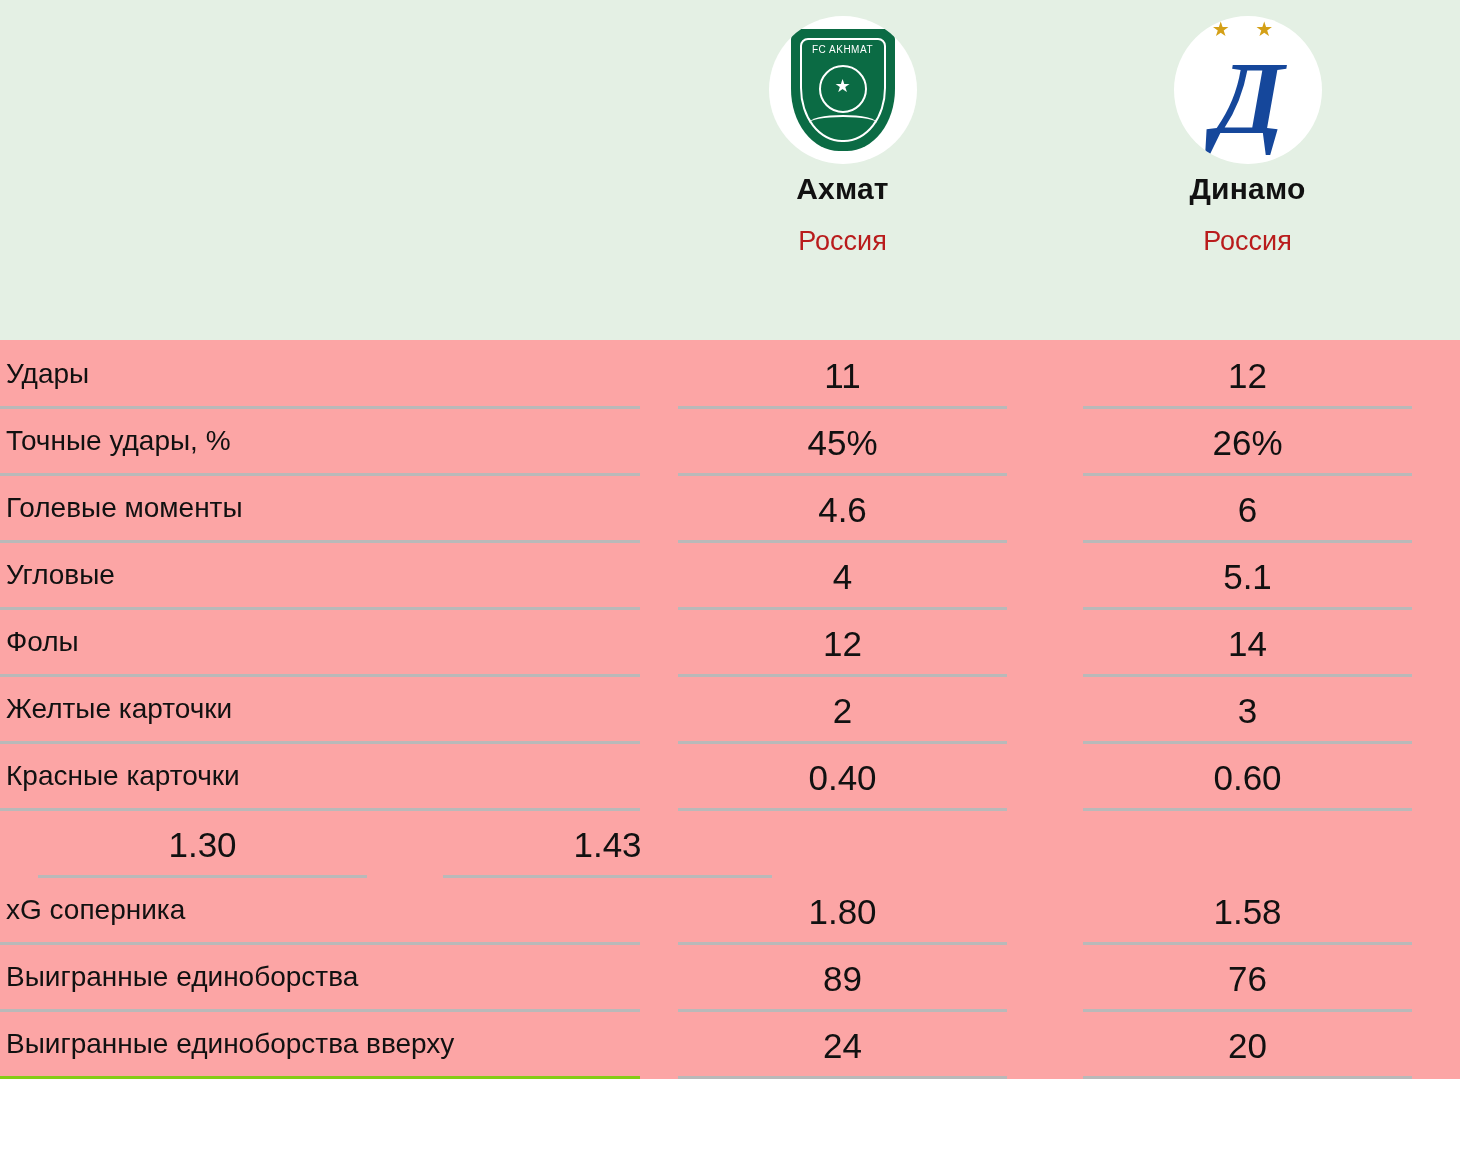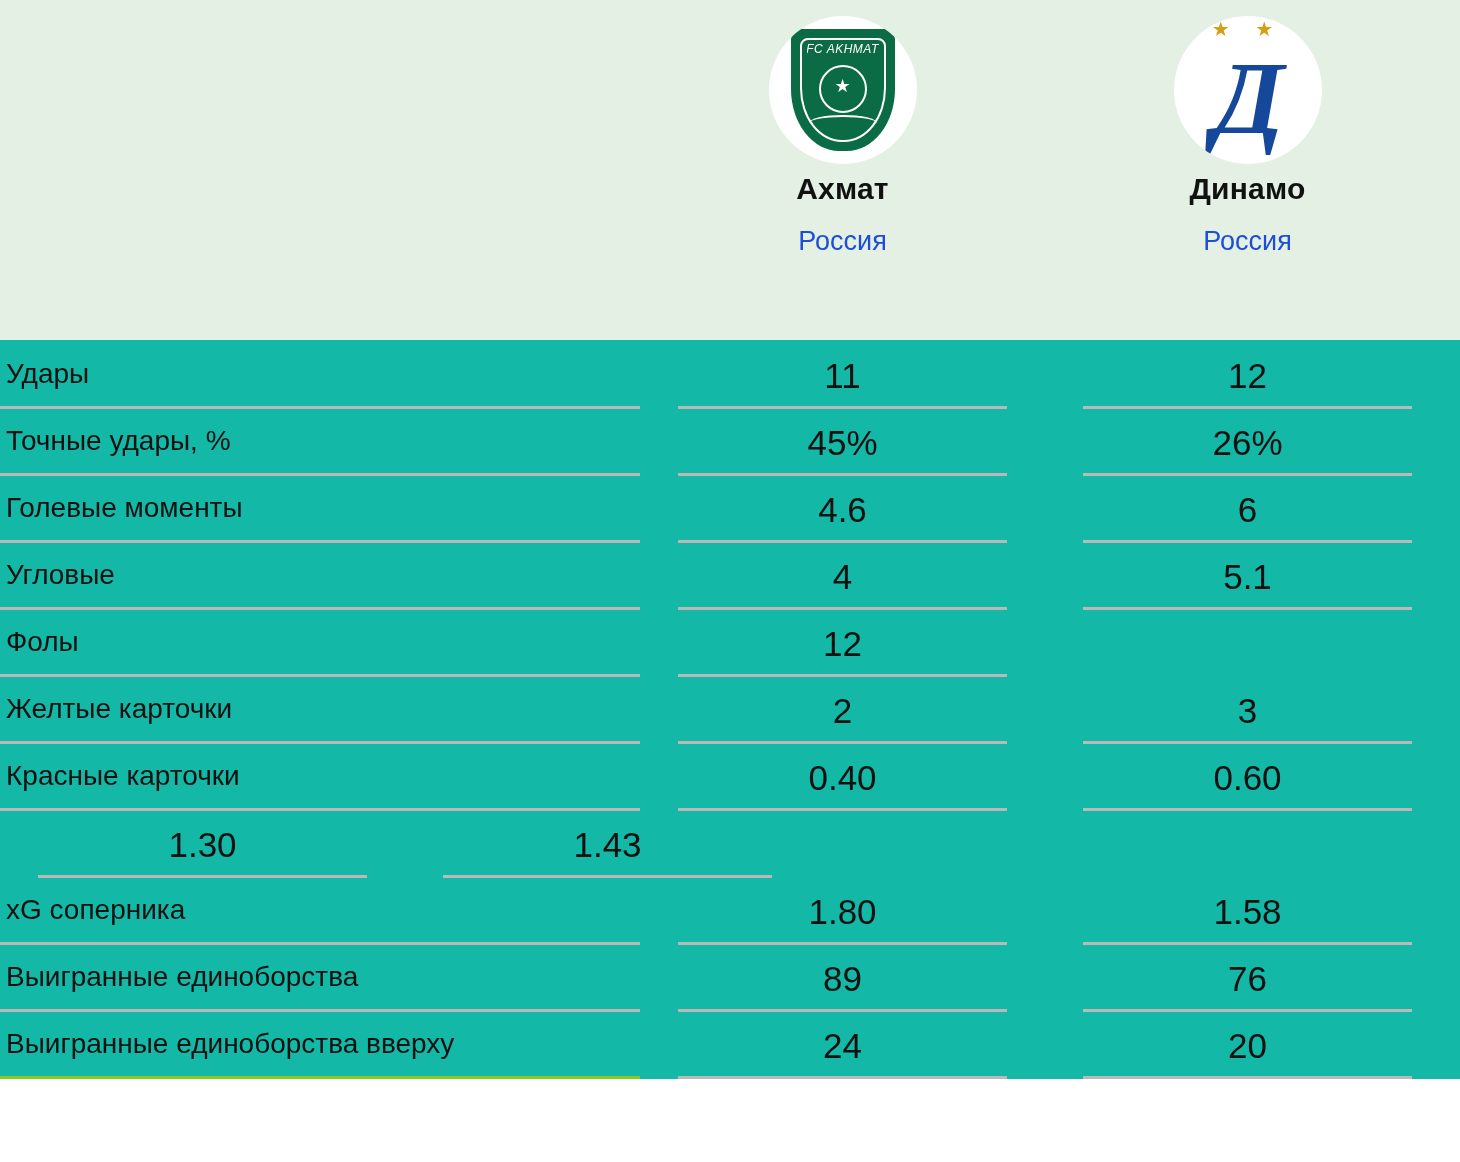--- a/index.html
+++ b/index.html
@@ -57,27 +57,27 @@
     font-size: 30px;
     font-weight: bold;
     letter-spacing: 0.2px;
     color: #111111;
     text-align: center;
   }
   .team-country {
     margin-top: 20px;
     font-size: 27px;
     font-weight: normal;
-    color: #1d4ed8;
+    color: #b91c1c;
     text-align: center;
   }
 
   
   .rows {
-    background: #14b8a6;
+    background: #fca5a5;
     padding-top: 2px;
   }
   .row {
     display: flex;
     flex-direction: row;
     align-items: stretch;
     height: 67px;
   }
   .cell-label {
     flex: 0 0 640px;
@@ -134,28 +134,27 @@
     border: 2px solid #ffffff;
     border-radius: 8px 8px 42px 42px / 8px 8px 54px 54px;
   }
   .akhmat-shield .topbar {
     position: absolute;
     left: 16px;
     right: 16px;
     top: 14px;
     height: 12px;
     color: #ffffff;
-    font-size: 12px;
+    font-size: 10px;
     letter-spacing: .5px;
     display: flex;
     align-items: center;
     justify-content: center;
     white-space: nowrap;
     overflow: hidden;
-    font-style: italic;
   }
   .akhmat-shield .ball {
     position: absolute;
     left: 50%;
     top: 36px;
     transform: translateX(-50%);
     width: 44px;
     height: 44px;
     border-radius: 50%;
     border: 2px solid #ffffff;
@@ -293,20 +292,24 @@
           <span class="underline"></span>
         </div>
     </div>
 
     <div class="row">
       <div class="cell-label">Фолы</div>
       <div class="cell-val">
           <span>12</span>
           <span class="underline"></span>
         </div>
+      <div class="cell-val">
+          <span>14</span>
+          <span class="underline"></span>
+        </div>
     </div>
 
     <div class="row">
       <div class="cell-label">Желтые карточки</div>
       <div class="cell-val">
           <span>2</span>
           <span class="underline"></span>
         </div>
       <div class="cell-val">
           <span>3</span>

